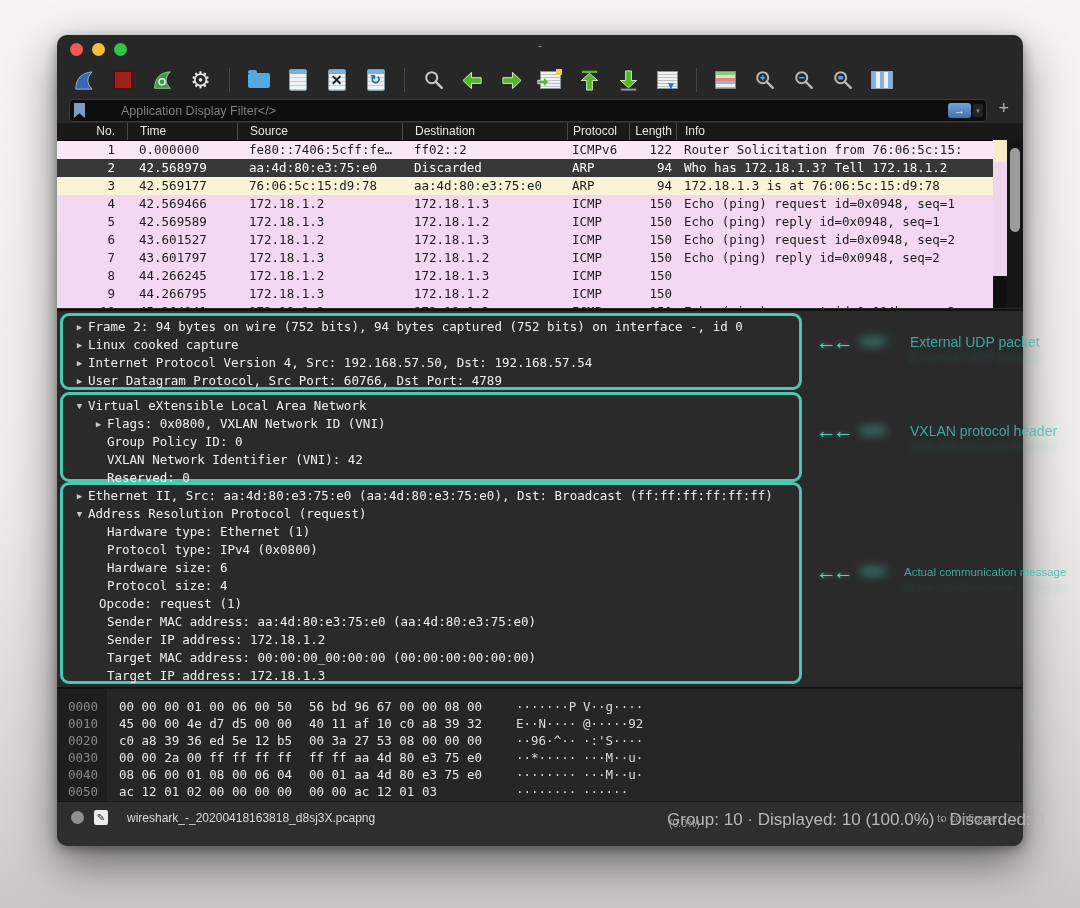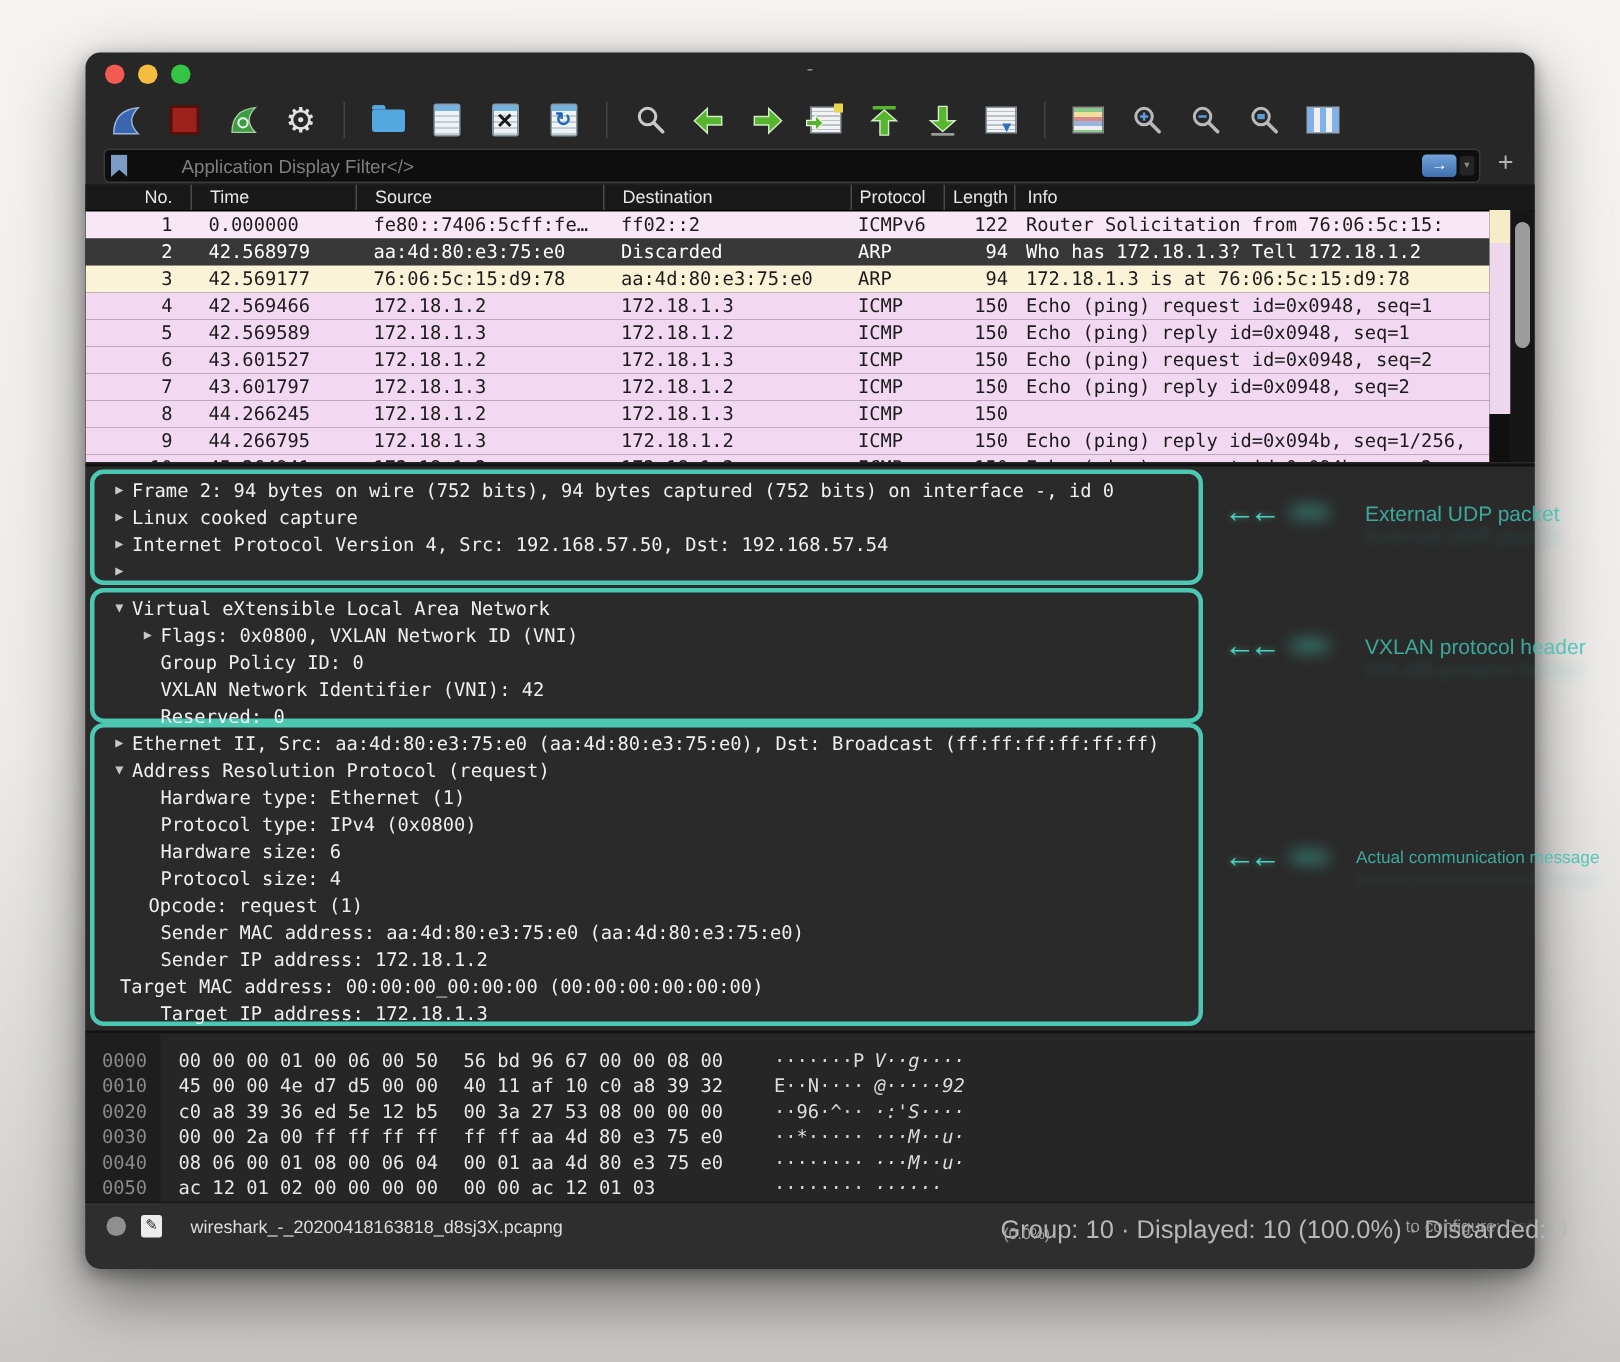--- a/index.html
+++ b/index.html
@@ -88,21 +88,21 @@
   
   .hexpane{position:absolute;left:0;top:652px;width:100%;height:113px;background:#262626;border-top:2px solid #141414;
     font-family:"DejaVu Sans Mono",monospace;font-size:12.5px;}
   .hexgutter{position:absolute;left:0;top:0;bottom:0;width:50px;background:#1e1e1e;}
   .hexrows{position:absolute;left:0;top:9px;right:0;}
   .hrow{display:flex;height:17px;line-height:17px;white-space:pre;}
   .hoff{width:50px;flex:0 0 auto;color:#8a8a8a;padding-left:11px;box-sizing:border-box;}
   .h1{margin-left:12px;width:173px;flex:0 0 auto;color:#e8e8e8;}
   .h2{margin-left:17px;width:173px;flex:0 0 auto;color:#e8e8e8;}
   .ha1{margin-left:34px;width:60px;flex:0 0 auto;color:#dcdcdc;}
-  .ha2{margin-left:7px;color:#dcdcdc;font-style:italic;}
+  .ha2{margin-left:7px;color:#dcdcdc;}
   
   .statusbar{position:absolute;left:0;top:766px;width:100%;height:44px;background:#2e2e2e;border-top:1px solid #161616;
     border-radius:0 0 10px 10px;font-size:12px;color:#dcdcdc;}
   .sb-circle{position:absolute;left:14px;top:9px;width:13px;height:13px;border-radius:50%;background:#8f8f8f;}
   .sb-note{position:absolute;left:37px;top:8px;width:14px;height:15px;background:#ececec;border-radius:2px;
     color:#2a2a2a;font-size:10px;line-height:15px;text-align:center;}
   .sb-file{position:absolute;left:70px;top:9px;}
   .sb-stats{position:absolute;left:610px;top:8px;font-size:17px;color:#b8b8b8;white-space:nowrap;}
   .sb-ghost{position:absolute;left:612px;top:15px;font-size:10.5px;color:#a2a2a2;}
   .sb-profile{position:absolute;left:937px;top:812px;font-size:11.5px;color:#9a9a9a;white-space:nowrap;
@@ -329,21 +329,20 @@
             <span class="c w-proto">ICMP</span>
             <span class="c w-len">150</span>
           </div>
           <div class="prow icmp">
             <span class="c w-no">9</span>
             <span class="c w-time">44.266795</span>
             <span class="c w-src">172.18.1.3</span>
             <span class="c w-dst">172.18.1.2</span>
             <span class="c w-proto">ICMP</span>
             <span class="c w-len">150</span>
-            <span class="c w-info">Echo (ping) reply    id=0x094b, seq=1/256,</span>
           </div>
           <div class="prow icmp">
             <span class="c w-no">10</span>
             <span class="c w-time">45.264941</span>
             <span class="c w-src">172.18.1.2</span>
             <span class="c w-dst">172.18.1.3</span>
             <span class="c w-proto">ICMP</span>
             <span class="c w-len">150</span>
             <span class="c w-info">Echo (ping) request  id=0x094b, seq=2</span>
           </div>
@@ -368,20 +367,21 @@
             <div class="dline" style="padding-left: 8px;">
               <span class="darrow">▶</span>
               <span class="dtext">Linux cooked capture</span>
             </div>
             <div class="dline" style="padding-left: 8px;">
               <span class="darrow">▶</span>
               <span class="dtext">Internet Protocol Version 4, Src: 192.168.57.50, Dst: 192.168.57.54</span>
             </div>
             <div class="dline" style="padding-left: 8px;">
               <span class="darrow">▶</span>
+              <span class="dtext">User Datagram Protocol, Src Port: 60766, Dst Port: 4789</span>
             </div>
           </div>
           <div class="dbox dbox1">
             <div class="dline" style="padding-left: 8px;">
               <span class="darrow">▼</span>
               <span class="dtext">Virtual eXtensible Local Area Network</span>
             </div>
             <div class="dline" style="padding-left: 27px;">
               <span class="darrow">▶</span>
               <span class="dtext">Flags: 0x0800, VXLAN Network ID (VNI)</span>
@@ -429,21 +429,21 @@
               <span class="dtext">Opcode: request (1)</span>
             </div>
             <div class="dline" style="padding-left: 27px;">
               <span class="darrow"></span>
               <span class="dtext">Sender MAC address: aa:4d:80:e3:75:e0 (aa:4d:80:e3:75:e0)</span>
             </div>
             <div class="dline" style="padding-left: 27px;">
               <span class="darrow"></span>
               <span class="dtext">Sender IP address: 172.18.1.2</span>
             </div>
-            <div class="dline" style="">
+            <div class="dline" style="padding-left: 27px;">
               <span class="darrow"></span>
               <span class="dtext">Target MAC address: 00:00:00_00:00:00 (00:00:00:00:00:00)</span>
             </div>
             <div class="dline" style="padding-left: 27px;">
               <span class="darrow"></span>
               <span class="dtext">Target IP address: 172.18.1.3</span>
             </div>
           </div>
         </div>
     </div>

